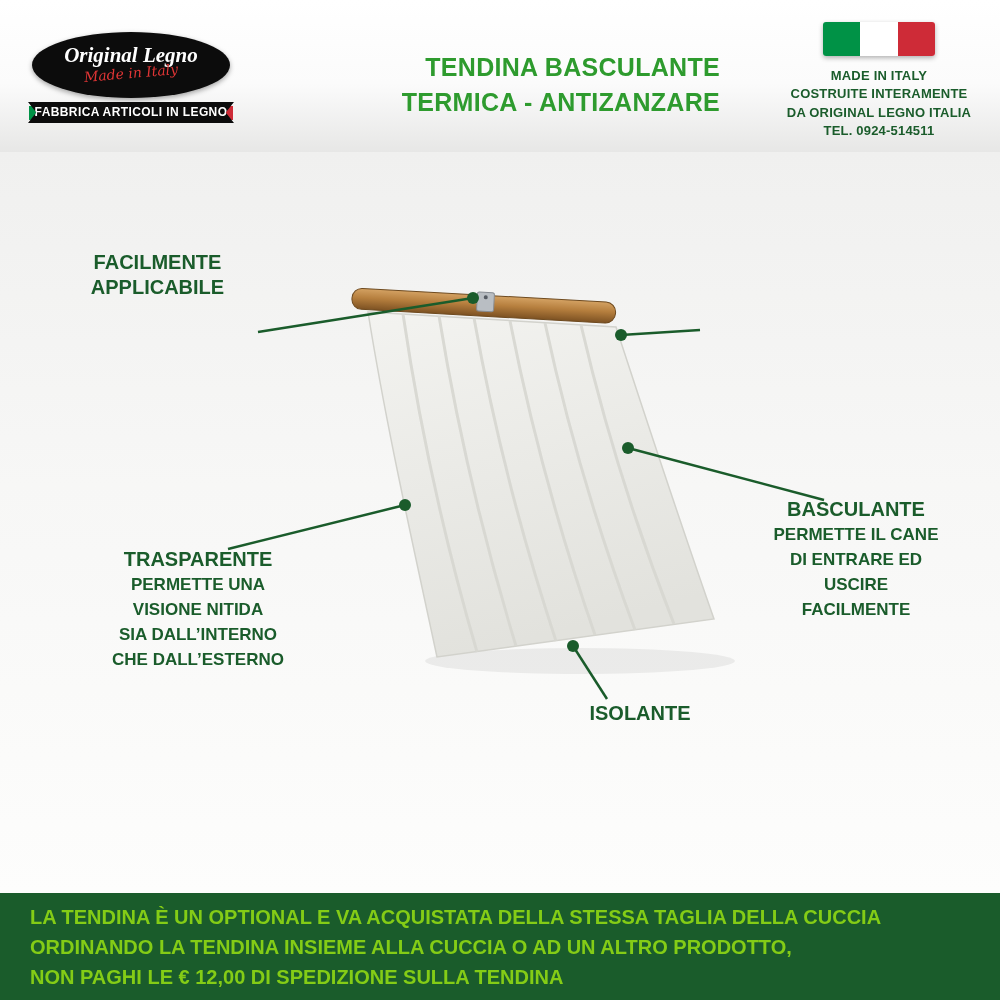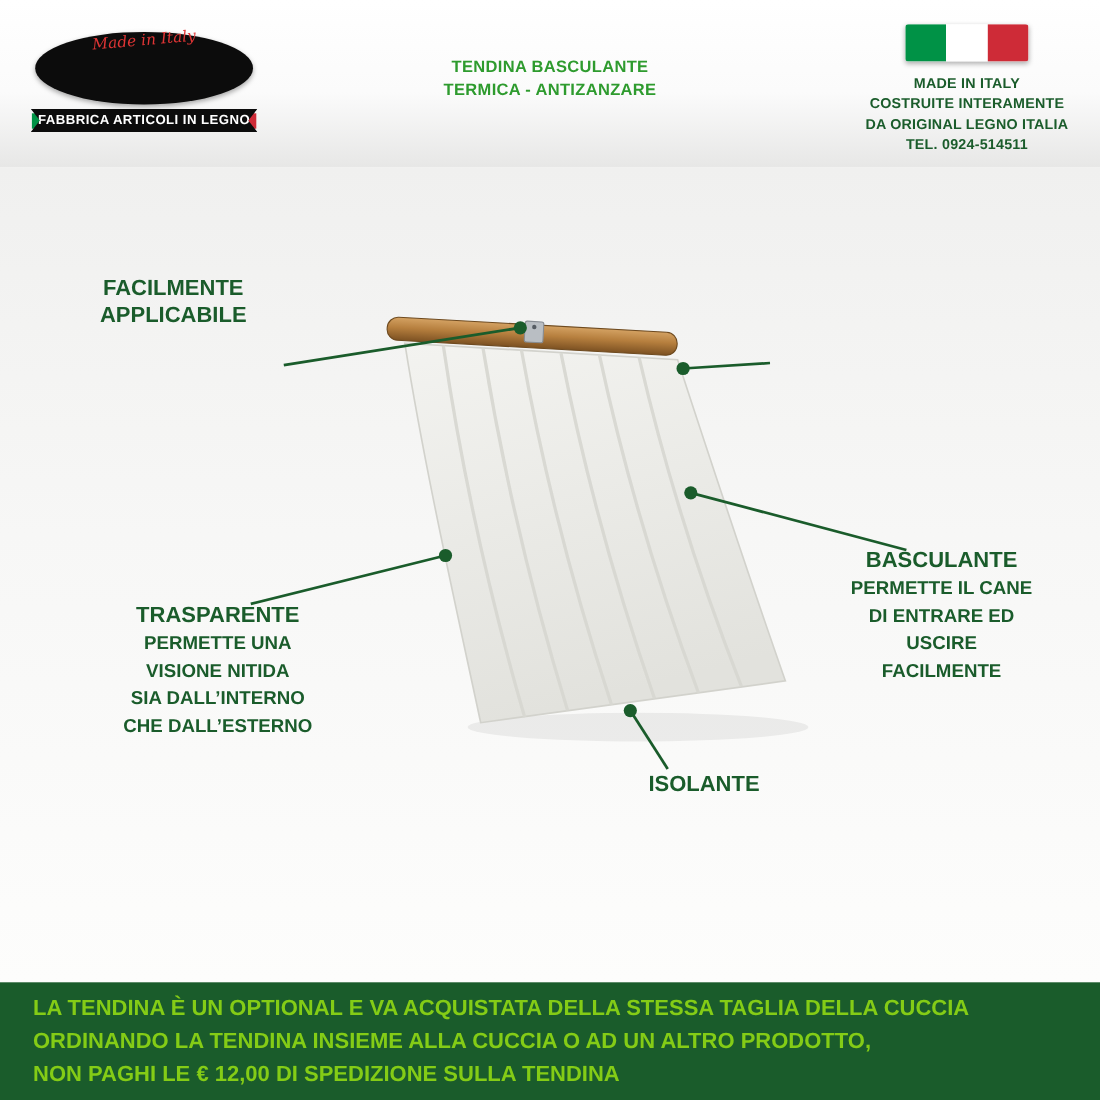--- a/index.html
+++ b/index.html
@@ -24,22 +24,22 @@
               font-size:21px; padding-top:11px; }
   .logo-made{ font-family:"DejaVu Serif",serif; font-style:italic; font-size:14px; color:#e03535;
               transform:rotate(-5deg); margin-top:-3px; }
   .logo-ribbon-wrap{ position:relative; margin-top:4px; height:21px; }
   .logo-ribbon-wrap::before{ content:""; position:absolute; left:1px; top:4px; width:20px; height:14px; background:var(--flag-green); }
   .logo-ribbon-wrap::after{ content:""; position:absolute; right:1px; top:4px; width:20px; height:14px; background:var(--flag-red); }
   .logo-ribbon{ position:relative; z-index:1; height:21px; line-height:21px; background:#0c0c0c; color:#fff;
                 font-size:12px; font-weight:700; letter-spacing:.4px;
                 clip-path:polygon(0 0,100% 0,96% 50%,100% 100%,0 100%,4% 50%); }
 
-  .htitle{ position:absolute; left:280px; top:50px; width:440px; text-align:center;
-           color:var(--accent-green); font-weight:700; font-size:15px; line-height:1.4;
+  .htitle{ position:absolute; left:280px; top:50px; width:440px; text-align:right;
+           color:var(--accent-green); font-weight:700; font-size:25px; line-height:1.4;
            letter-spacing:.3px; white-space:pre-line; }
 
   .hright{ position:absolute; right:12px; top:22px; width:218px; text-align:center; }
   .flag{ width:112px; height:34px; margin:0 auto; display:flex; border-radius:3px; overflow:hidden;
          box-shadow:0 2px 5px rgba(0,0,0,.3); }
   .flag span{ flex:1; }
   .flag .g{ background:var(--flag-green); }
   .flag .w{ background:#ffffff; }
   .flag .r{ background:var(--flag-red); }
   .hinfo{ margin-top:11px; font-size:13px; font-weight:700; color:var(--dark-green);
@@ -68,20 +68,21 @@
 </head>
 <body>
 
 <div class="page">
 
   <div class="main-bg"></div>
 
   <div class="header">
     <div class="logo">
       <div class="logo-oval">
+        <div class="logo-name">Original Legno</div>
         <div class="logo-made">Made in Italy</div>
       </div>
       <div class="logo-ribbon-wrap">
         <div class="logo-ribbon">FABBRICA ARTICOLI IN LEGNO</div>
       </div>
     </div>
 
     <div class="htitle">TENDINA BASCULANTE
 TERMICA - ANTIZANZARE</div>
 

